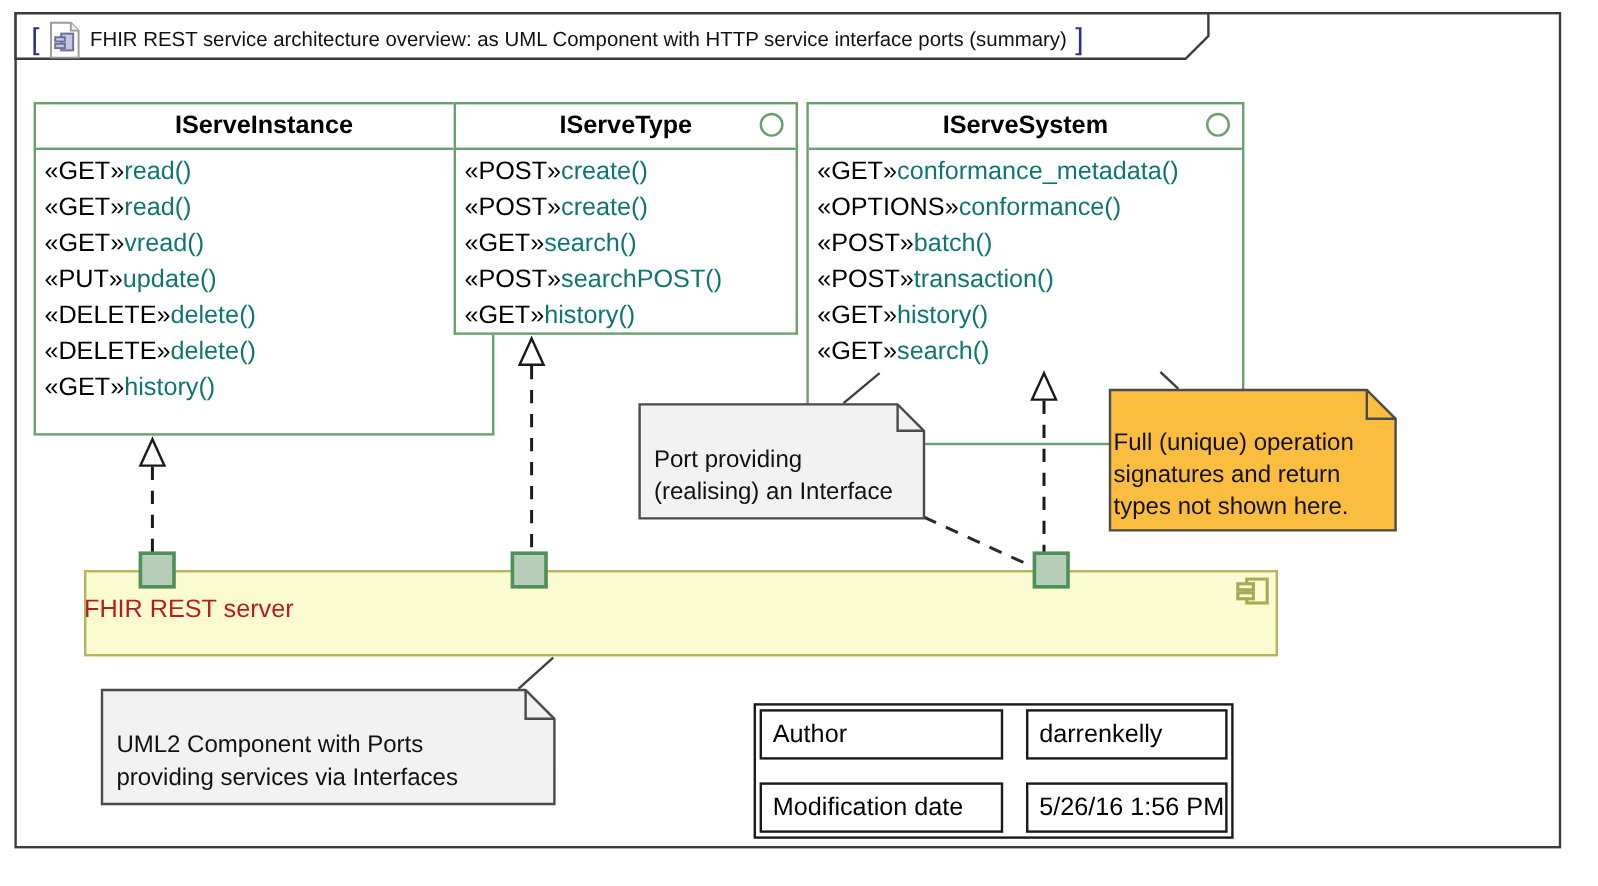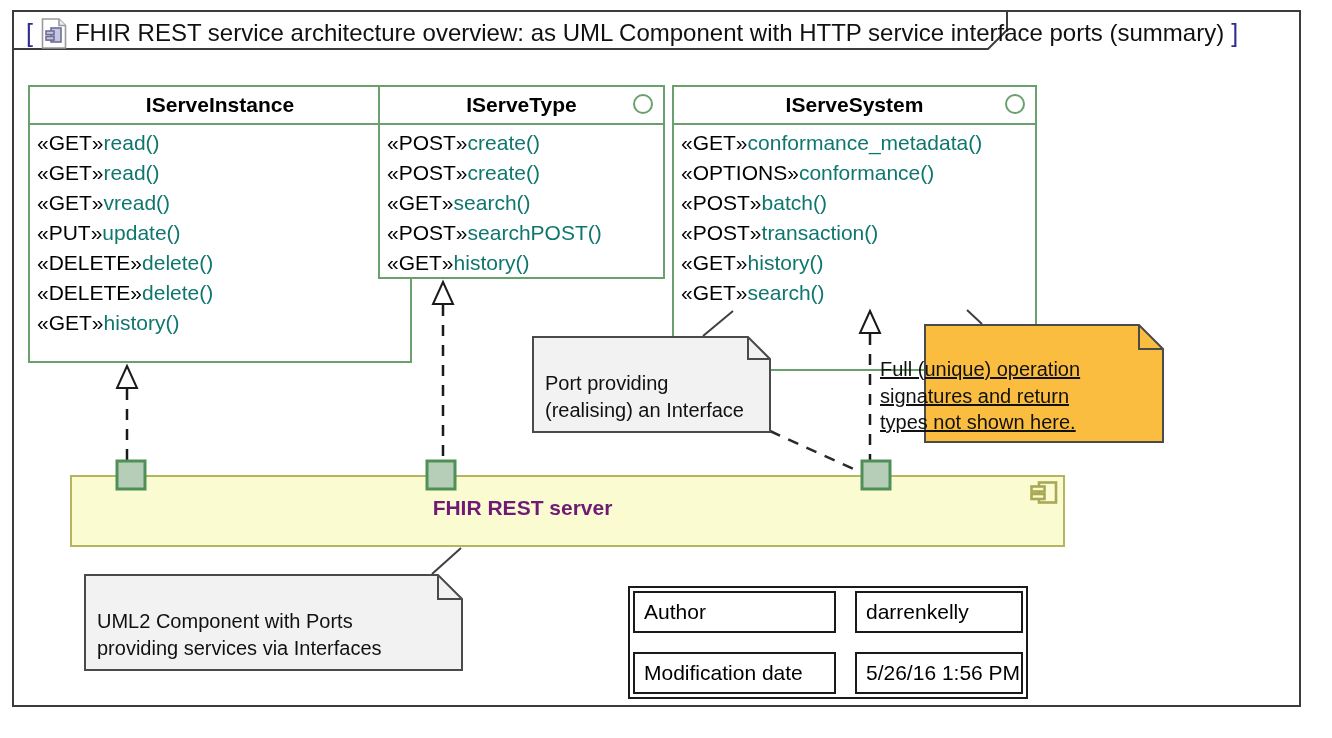--- a/index.html
+++ b/index.html
@@ -2,40 +2,40 @@
 <html><head>
 <meta charset="utf-8">
 <style>
   html,body{margin:0;padding:0;background:#ffffff;}
   #canvas{position:relative;width:1332px;height:738px;background:#ffffff;overflow:hidden;
           font-family:"Liberation Sans", sans-serif;}
   
   #frame{position:absolute;left:12px;top:10px;width:1289px;height:697px;border:2px solid #3c3c3c;box-sizing:border-box;background:#ffffff;}
   #title-row{position:absolute;left:26px;top:16px;height:34px;display:flex;align-items:center;gap:7px;z-index:6;}
   .bracket{font-size:25px;color:#2e2e8f;font-weight:400;line-height:30px;}
-  #frame-title{font-size:24px;color:#111;white-space:nowrap;}
+  #frame-title{font-size:17px;color:#111;white-space:nowrap;}
   
   .iface{position:absolute;background:#ffffff;border:2px solid #6aa06e;box-sizing:border-box;z-index:2;}
   .iface-header{position:relative;height:36px;border-bottom:2px solid #6aa06e;display:flex;align-items:center;justify-content:center;}
   .iface-name{font-weight:bold;font-size:21px;color:#000;}
   .lollipop{position:absolute;right:10px;top:7px;width:20px;height:20px;border:2px solid #6aa06e;border-radius:50%;box-sizing:border-box;background:#fff;}
   .iface-body{padding:3px 0 0 7px;}
   .method{height:30px;line-height:30px;font-size:21px;white-space:nowrap;}
   .stereo{color:#000000;}
   .mname{color:#0f766e;}
   
   #component{position:absolute;left:70px;top:475px;width:995px;height:72px;background:#fbfbd2;border:2px solid #b5b55e;box-sizing:border-box;z-index:1;}
-  #component-label{position:absolute;left:70px;top:496px;width:905px;text-align:center;font-weight:bold;font-size:21px;color:#701a75;z-index:2;}
+  #component-label{position:absolute;left:70px;top:496px;width:905px;font-weight:normal;font-size:21px;color:#b91c1c;z-index:2;}
   #component-icon{position:absolute;left:1030px;top:481px;z-index:2;}
   
   #overlay{position:absolute;left:0;top:0;width:1332px;height:738px;z-index:4;}
   
   .note-text{position:absolute;z-index:5;font-size:20px;color:#111;line-height:26.5px;white-space:pre-line;}
   #note1-text{left:545px;top:370px;}
-  #note2-text{left:880px;top:356px;text-decoration:underline;}
+  #note2-text{left:928px;top:356px;}
   #note3-text{left:97px;top:608px;}
   
   #info-table{position:absolute;left:628px;top:586px;width:400px;z-index:5;background:#fff;border:2px solid #1a1a1a;padding:3px;box-sizing:border-box;display:grid;grid-template-columns:203px auto;gap:19px;}
   #info-table .cell{border:2px solid #1a1a1a;height:38px;line-height:38px;padding-left:9px;font-size:21px;color:#000;white-space:nowrap;background:#fff;}
 </style>
 </head>
 <body>
 
 <div id="canvas">
 

